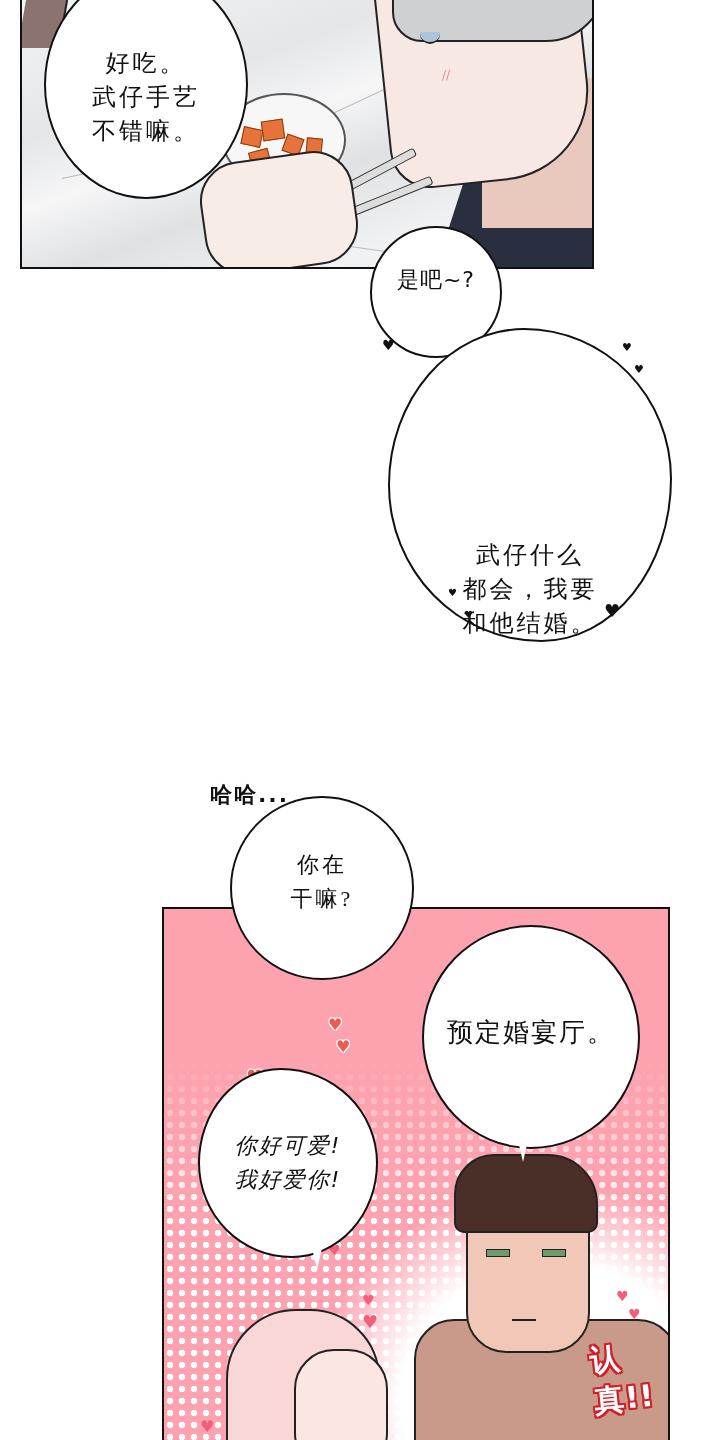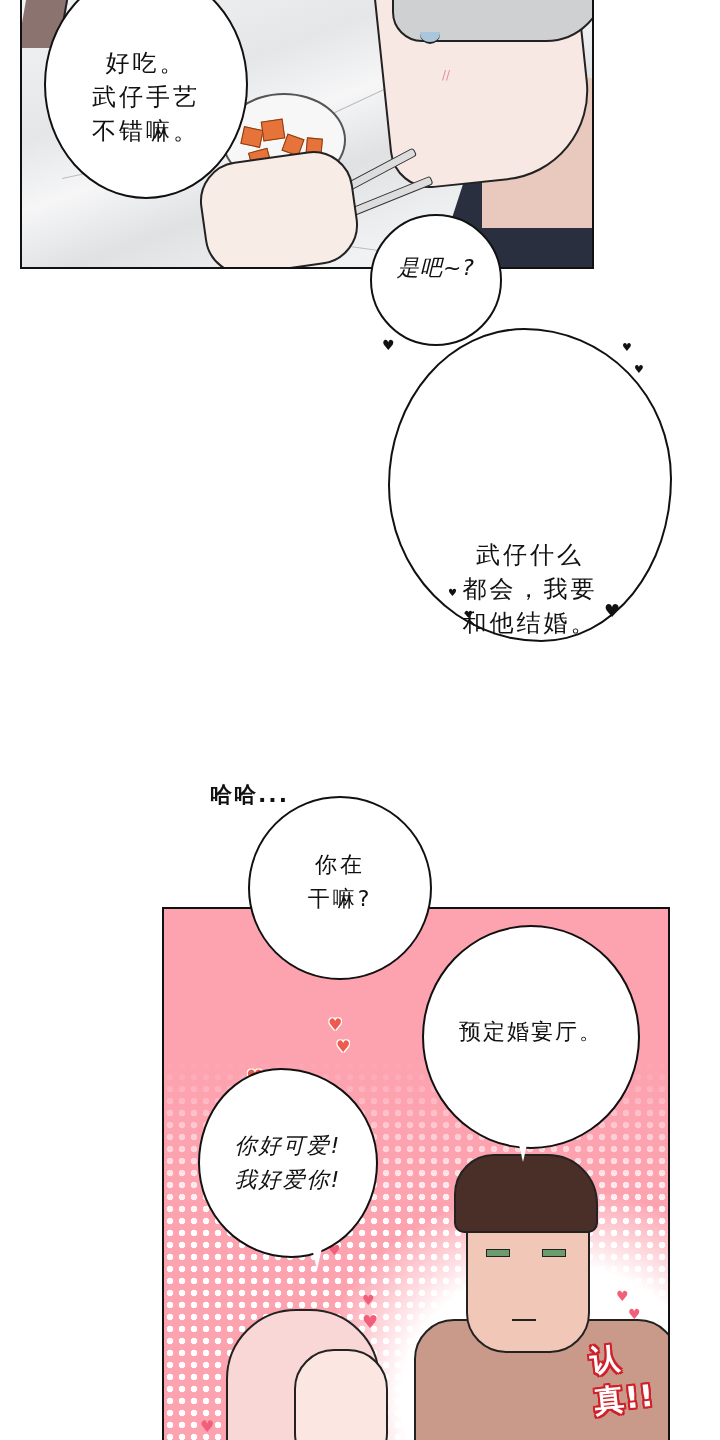--- a/index.html
+++ b/index.html
@@ -63,21 +63,21 @@
   <div class="chopstick" style="left:255px;top:240px;width:165px;transform:rotate(-22deg);"></div>
   <div class="hand" style="left:180px;top:158px;width:150px;height:110px;transform:rotate(-8deg);"></div>
 </div>
 
 <div class="bubble" style="left:44px;top:-30px;width:200px;height:225px;">
   <span class="btxt" style="margin-top:25px;">好吃。
 武仔手艺
 不错嘛。</span>
 </div>
 
-<div class="bubble" style="left:370px;top:214px;width:128px;height:128px;font-style:italic;">
+<div class="bubble" style="left:370px;top:226px;width:128px;height:128px;">
   <span class="btxt" style="font-size:22px;letter-spacing:1px;margin-top:-24px;">是吧~?</span>
 </div>
 
 <div class="bubble" style="left:388px;top:328px;width:280px;height:310px;border-radius:48% 52% 46% 54% / 50% 48% 52% 50%;align-items:flex-end;">
   <span class="btxt">武仔什么
 都会，我要
 和他结婚。</span>
 </div>
 <span class="heart" style="left:382px;top:338px;">♥</span>
 <span class="heart" style="left:622px;top:342px;font-size:11px;">♥</span>
@@ -108,27 +108,27 @@
   <span class="pinkheart" style="left:164px;top:334px;font-size:14px;">♥</span>
   <span class="pinkheart" style="left:198px;top:384px;font-size:14px;">♥</span>
   <span class="pinkheart" style="left:198px;top:404px;font-size:18px;">♥</span>
   <span class="pinkheart" style="left:452px;top:380px;font-size:14px;">♥</span>
   <span class="pinkheart" style="left:464px;top:398px;font-size:14px;">♥</span>
   <span class="pinkheart" style="left:36px;top:510px;font-size:16px;">♥</span>
 
   <div class="sfx" style="left:428px;top:428px;">认真!!</div>
 </div>
 
-<div class="bubble" style="left:248px;top:796px;width:180px;height:180px;">
+<div class="bubble" style="left:230px;top:796px;width:180px;height:180px;font-family:Liberation Serif, serif;">
   <span class="btxt" style="font-size:22px;margin-top:-12px;">你在
 干嘛?</span>
 </div>
 
 <div class="bubble" style="left:422px;top:925px;width:214px;height:220px;">
-  <span class="btxt" style="font-size:22px;letter-spacing:2px;margin-top:-10px;">预定婚宴厅。</span>
+  <span class="btxt" style="font-size:26px;letter-spacing:2px;margin-top:-10px;">预定婚宴厅。</span>
 </div>
 <div class="abs" style="left:518px;top:1140px;width:0;height:0;border-left:5px solid transparent;border-right:5px solid transparent;border-top:22px solid #fff;"></div>
 
 <div class="bubble" style="left:198px;top:1068px;width:176px;height:186px;border-radius:46% 54% 48% 52% / 50% 50% 50% 50%;font-style:italic;">
   <span class="btxt" style="font-size:22px;letter-spacing:2px;">你好可爱!
 我好爱你!</span>
 </div>
 <div class="abs" style="left:312px;top:1248px;width:0;height:0;border-left:5px solid transparent;border-right:5px solid transparent;border-top:22px solid #fff;"></div>
 
 </body></html>

